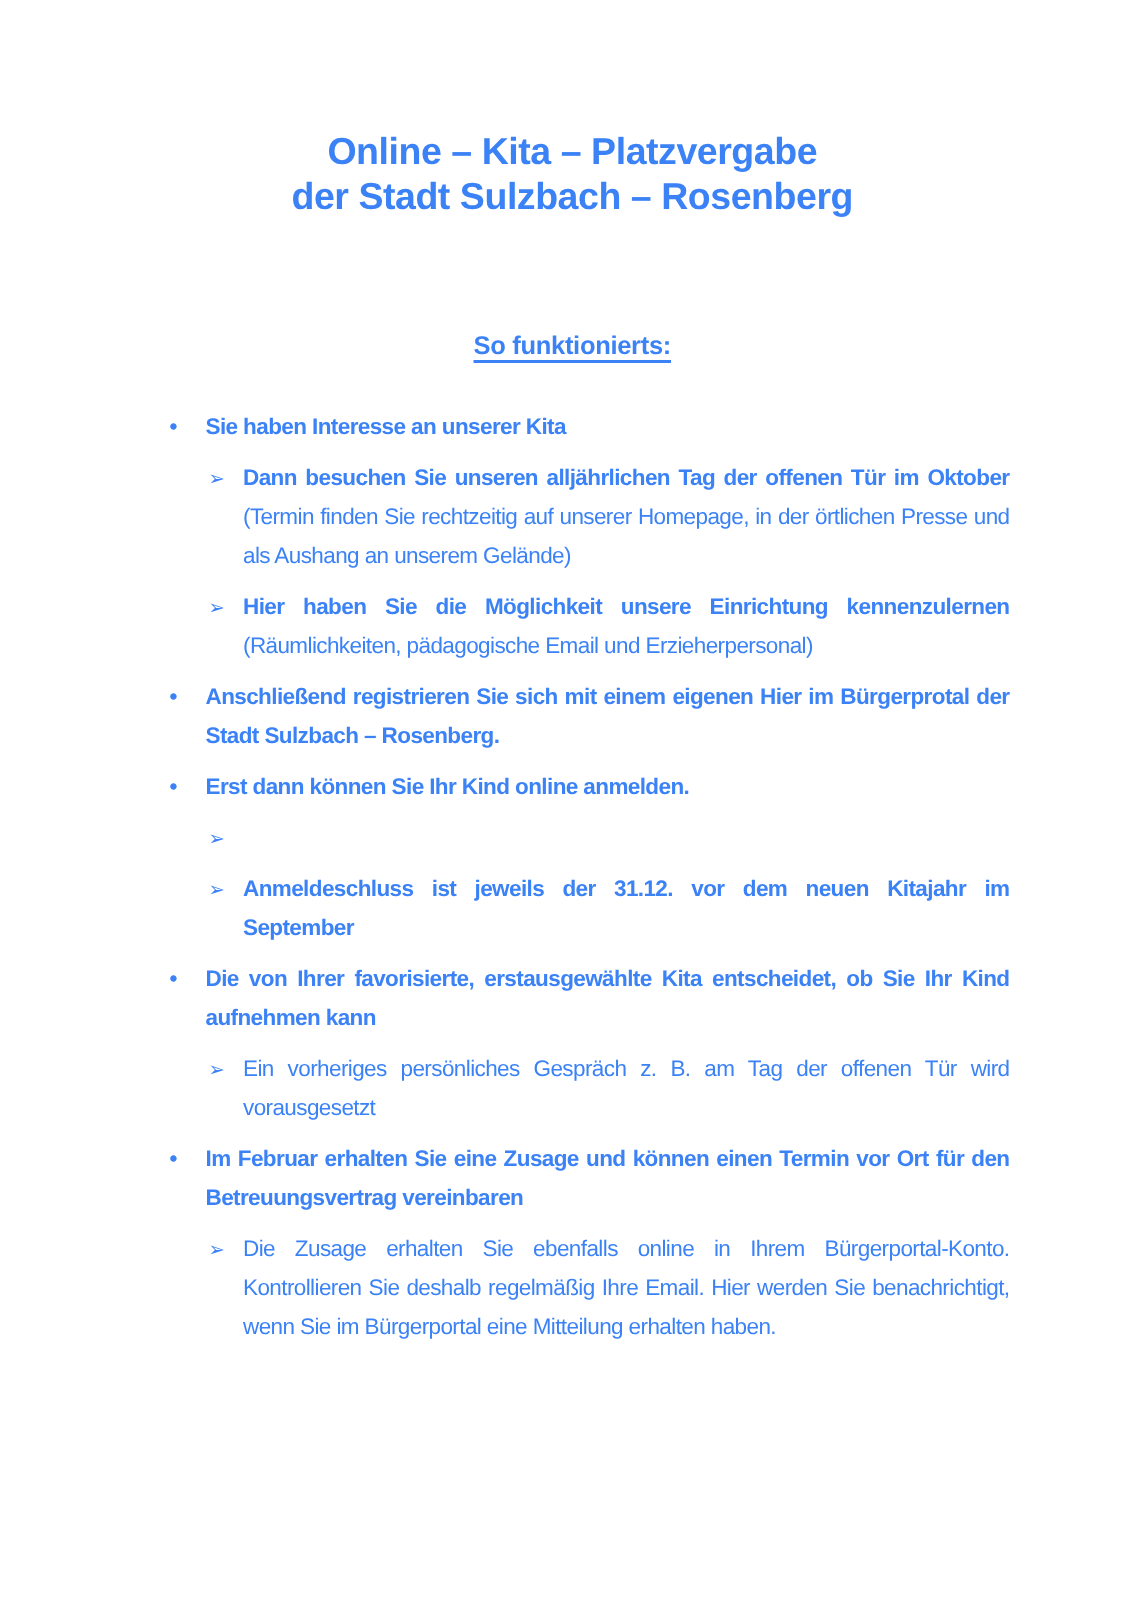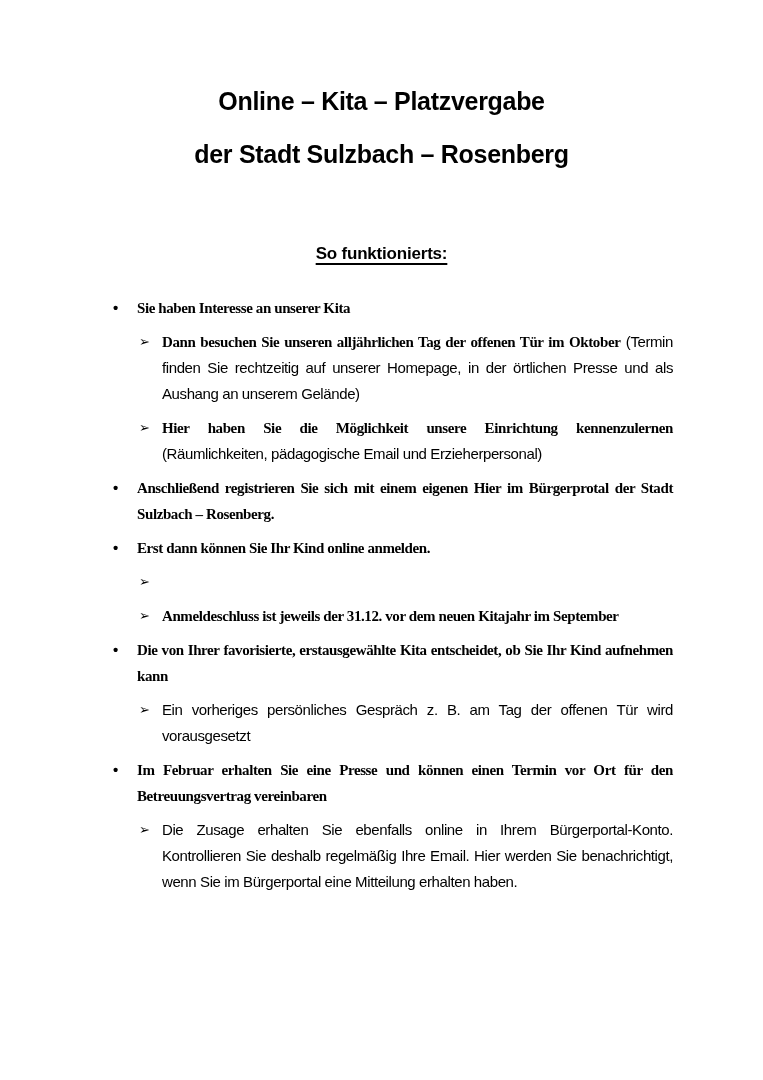--- a/index.html
+++ b/index.html
@@ -5,35 +5,34 @@
   html, body {
     margin: 0;
     padding: 0;
     background: #ffffff;
   }
   .page {
     position: relative;
     width: 763px;
     height: 1080px;
     background: #ffffff;
-    color: #000000;
+    color: #3b82f6;
     font-family: "Liberation Sans", "DejaVu Sans", sans-serif;
     box-sizing: border-box;
     padding-top: 86px;
     overflow: hidden;
   }
   .title {
     text-align: center;
     font-weight: 700;
     font-size: 25px;
     line-height: 30px;
     letter-spacing: -0.3px;
   }
   .title2 {
-    margin-top: 23px;
   }
   .heading-wrap {
     text-align: center;
     margin-top: 72px;
   }
   .heading-text {
     font-weight: 700;
     font-size: 17px;
     line-height: 26px;
     letter-spacing: -0.2px;
@@ -66,21 +65,21 @@
     font-size: 13px;
   }
   .para {
     flex: 1;
     margin: 0;
     font-size: 15px;
     line-height: 26px;
     letter-spacing: -0.4px;
     text-align: justify;
   }
-  .seg.b { font-weight: 700; font-family: Liberation Serif, serif; }
+  .seg.b { font-weight: 700; }
   .seg.u { text-decoration: underline; text-underline-offset: 3px; }
 </style>
 </head>
 <body>
 
 <div class="page">
   <div class="title">Online – Kita – Platzvergabe</div>
   <div class="title title2">der Stadt Sulzbach – Rosenberg</div>
   <div class="heading-wrap">
     <span class="heading-text">So funktionierts:</span>
@@ -116,20 +115,20 @@
       <div class="row lvl1">
         <span class="marker m1">•</span>
         <p class="para"><span class="seg b">Die von Ihrer favorisierte, erstausgewählte Kita entscheidet, ob Sie Ihr Kind aufnehmen kann</span></p>
       </div>
       <div class="row lvl2">
         <span class="marker m2">➢</span>
         <p class="para"><span class="seg">Ein vorheriges persönliches Gespräch z. B. am Tag der offenen Tür wird vorausgesetzt</span></p>
       </div>
       <div class="row lvl1">
         <span class="marker m1">•</span>
-        <p class="para"><span class="seg b">Im Februar erhalten Sie eine Presse und können einen Termin vor Ort für den Betreuungsvertrag vereinbaren</span></p>
+        <p class="para"><span class="seg b">Im Februar erhalten Sie eine Zusage und können einen Termin vor Ort für den Betreuungsvertrag vereinbaren</span></p>
       </div>
       <div class="row lvl2">
         <span class="marker m2">➢</span>
         <p class="para"><span class="seg">Die Zusage erhalten Sie ebenfalls online in Ihrem Bürgerportal-Konto. Kontrollieren Sie deshalb regelmäßig Ihre Email. Hier werden Sie benachrichtigt, wenn Sie im Bürgerportal eine Mitteilung erhalten haben.</span></p>
       </div>
     </div>
 </div>
 
 </body></html>

